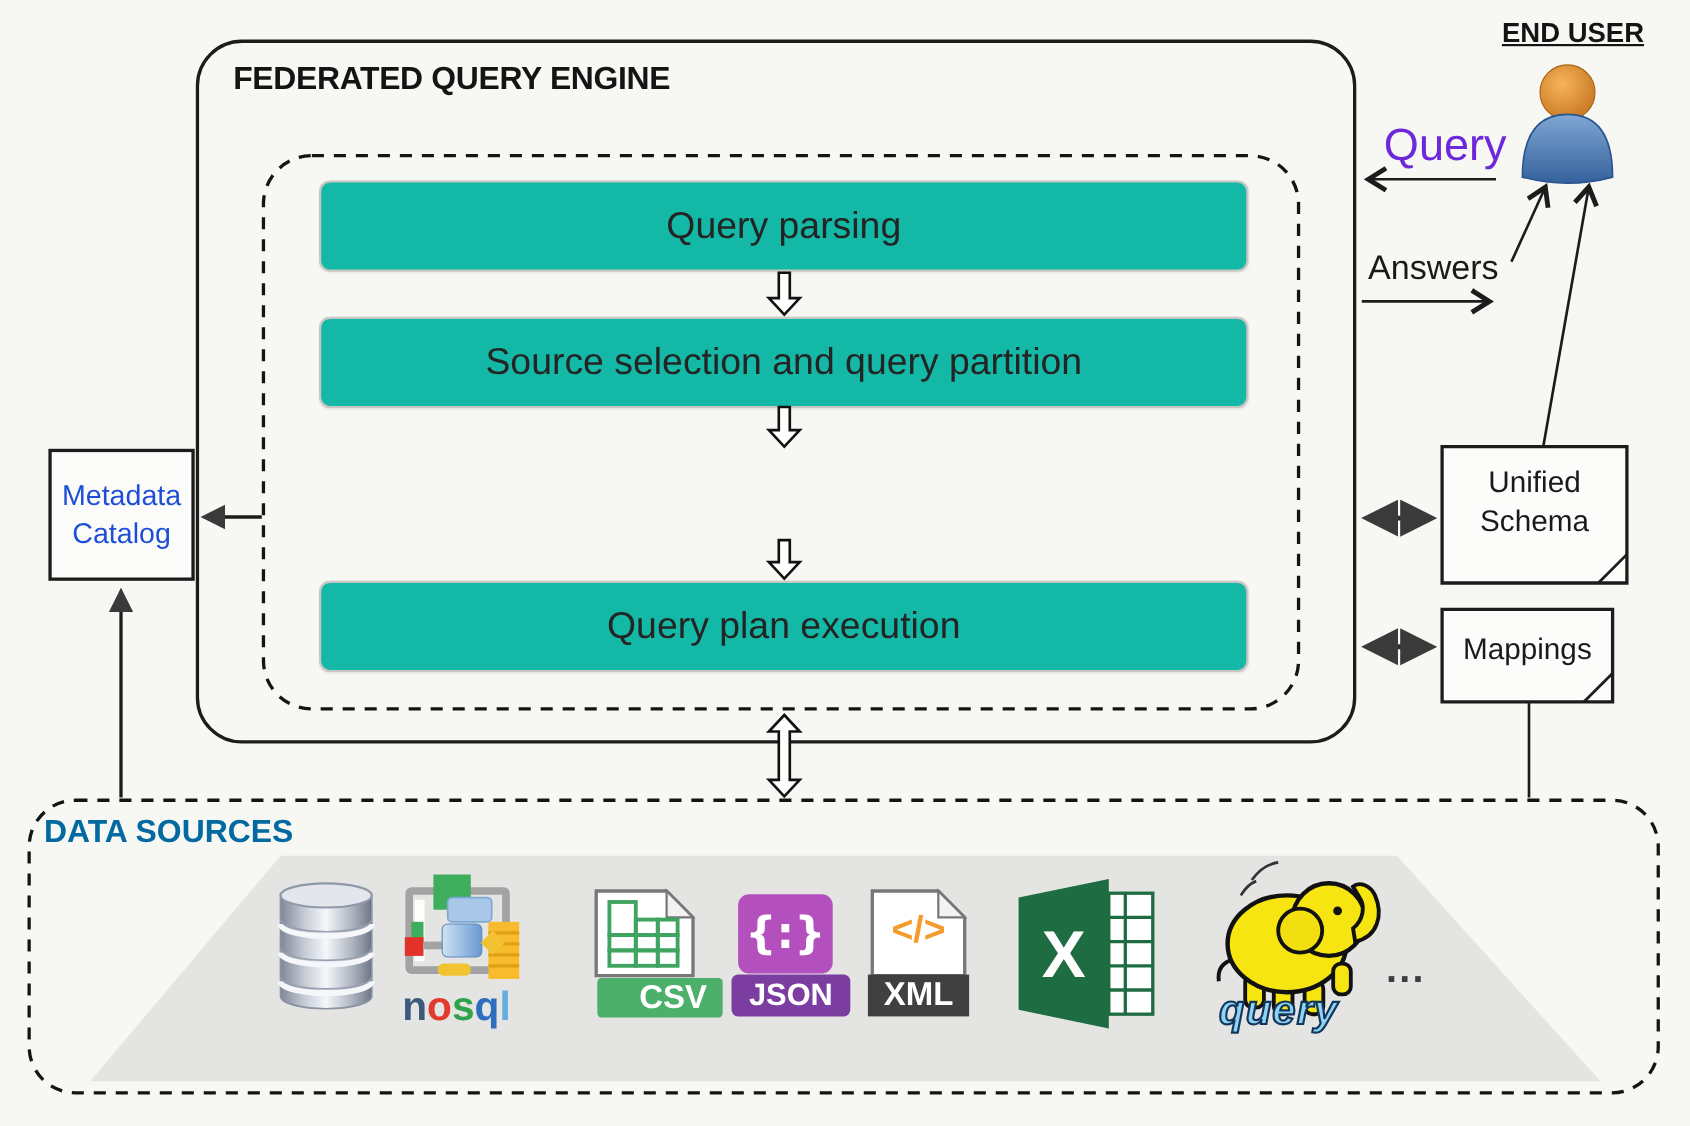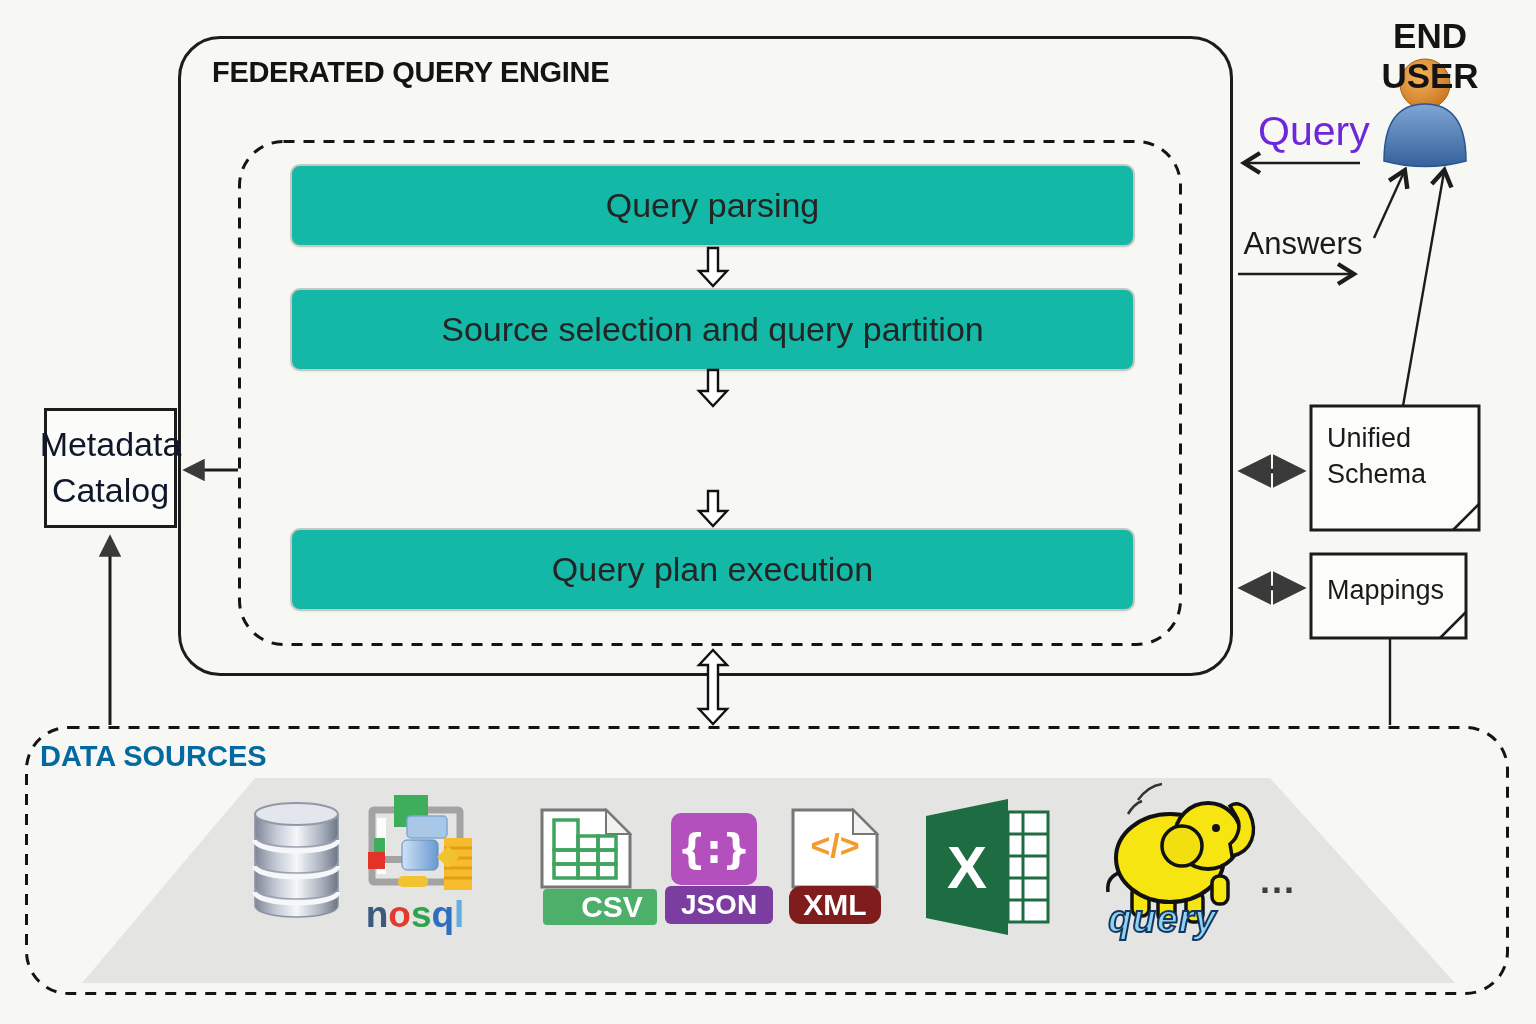--- a/index.html
+++ b/index.html
@@ -7,37 +7,37 @@
          font-family:"Liberation Sans",sans-serif;color:#1c1c1c;}
   .abs{position:absolute;}
   .box-engine{left:178px;top:36px;width:1049px;height:634px;border:3px solid #1c1c1c;border-radius:42px;background:transparent;}
   .engine-title{left:212px;top:56px;font-size:29px;font-weight:bold;color:#141414;letter-spacing:-0.3px;}
   .step{left:290px;width:841px;height:79px;background:#14b8a6;border:2px solid #c7c7c4;border-radius:10px;
         display:flex;align-items:center;justify-content:center;font-size:34px;color:#242424;
         box-shadow:0 1px 2px rgba(0,0,0,0.07);}
   .step1{top:164px;} .step2{top:288px;} .step3{top:407px;} .step4{top:528px;}
   .box-meta{left:44px;top:408px;width:127px;height:114px;border:3px solid #1c1c1c;background:#fbfbf9;
             display:flex;align-items:center;justify-content:center;text-align:center;
-            font-size:34px;line-height:1.35;color:#0f172a;}
+            font-size:26px;line-height:1.35;color:#1d4ed8;}
   .lbl{white-space:pre-line;}
-  .enduser-label{left:1348px;top:16px;width:164px;text-align:center;font-size:35px;font-weight:bold;color:#141414;}
+  .enduser-label{left:1348px;top:16px;width:164px;text-align:center;font-size:25px;font-weight:bold;color:#141414;text-decoration:underline;}
   .query-label{left:1258px;top:108px;width:104px;text-align:center;font-size:41px;color:#6d28d9;}
   .answers-label{left:1240px;top:226px;width:126px;text-align:center;font-size:31px;color:#1a1a1a;}
-  .doc-label{text-align:left;font-size:27px;line-height:1.35;color:#1a1a1a;padding-left:16px;}
+  .doc-label{text-align:center;font-size:27px;line-height:1.35;color:#1a1a1a;}
   .us-label{left:1311px;top:420px;width:168px;}
   .map-label{left:1311px;top:572px;width:155px;}
   .ds-title{left:40px;top:740px;font-size:29px;font-weight:bold;color:#0369a1;}
   .banner{display:flex;align-items:center;justify-content:center;color:#fff;font-weight:bold;}
   .csv-banner{left:543px;top:889px;width:90px;height:36px;background:#4cb06a;border-radius:4px;font-size:30px;padding-left:24px;}
   .json-square{left:671px;top:813px;width:86px;height:72px;background:#b44fbe;border-radius:10px;
                display:flex;align-items:center;justify-content:center;color:#fff;font-size:40px;font-weight:bold;
                font-family:"DejaVu Sans",sans-serif;}
   .json-banner{left:665px;top:886px;width:108px;height:38px;background:#7c3da0;border-radius:6px;font-size:28px;}
   .xml-glyph{left:793px;top:826px;width:84px;text-align:center;color:#f59b2c;font-size:34px;font-weight:bold;}
-  .xml-banner{left:789px;top:886px;width:92px;height:38px;background:#7f1d1d;border-radius:12px;font-size:30px;}
+  .xml-banner{left:789px;top:886px;width:92px;height:38px;background:#404040;border-radius:0;font-size:30px;}
   .nosql-text{left:352px;top:894px;width:126px;text-align:center;font-size:37px;font-weight:bold;}
   .nosql-text .n{color:#3d5a7d;} .nosql-text .o{color:#e23a2c;} .nosql-text .s{color:#2fa34c;}
   .nosql-text .q{color:#2f6dbf;} .nosql-text .l{color:#64aede;}
   .hadoop-text{left:1080px;top:898px;width:165px;text-align:center;font-size:38px;font-weight:bold;font-style:italic;
                color:#8ed3f4;-webkit-text-stroke:2px #14365c;letter-spacing:1px;}
   .dots{left:1260px;top:860px;width:60px;font-size:36px;font-weight:bold;color:#3d3d3d;letter-spacing:2px;}
   svg.layer{position:absolute;left:0;top:0;pointer-events:none;}
 </style>
 </head>
 <body>

